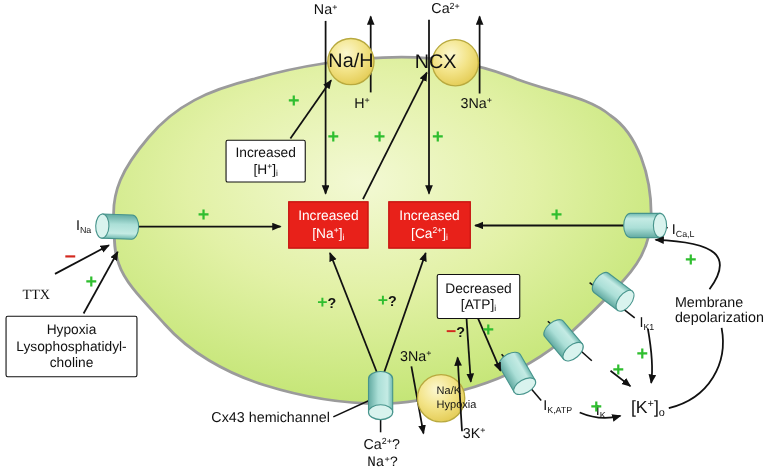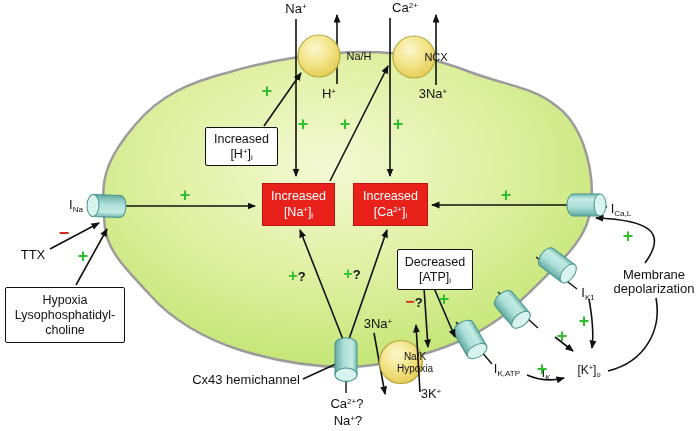--- a/index.html
+++ b/index.html
@@ -4,36 +4,36 @@
 <style>
   :root{
     --plus-green:#2fbe2f; --minus-red:#d3281e; --red-box:#e8211a; --red-box-border:#c01310;
     --cell-edge:#9b9b9b; --ink:#111111;
   }
   html,body{margin:0;padding:0;background:#fff;}
   #stage{position:relative;width:700px;height:431px;background:#fff;overflow:hidden;
          font-family:"Liberation Sans","DejaVu Sans",sans-serif;color:var(--ink);}
   #diagram-svg{position:absolute;left:0;top:0;}
   .lbl{position:absolute;transform:translate(-50%,-50%);font-size:13px;line-height:1.1;
-       white-space:nowrap;color:var(--ink);text-align:center;}
+       white-space:nowrap;color:var(--ink);}
   .sup{font-size:0.62em;position:relative;top:-0.5em;}
   .sub{font-size:0.62em;position:relative;top:0.35em;}
   .wbox{position:absolute;background:#fff;border:1.7px solid #111;border-radius:2px;
         display:flex;flex-direction:column;align-items:center;justify-content:center;
         font-size:12.5px;line-height:1.2;text-align:center;}
   .rbox{position:absolute;background:var(--red-box);border:1px solid var(--red-box-border);
         color:#fff;display:flex;flex-direction:column;align-items:center;justify-content:center;
         font-size:12.5px;line-height:1.25;text-align:center;}
   .plus{color:var(--plus-green);font-weight:700;font-size:18px;}
   .minus{color:var(--minus-red);font-weight:700;font-size:18px;}
   .q{color:var(--ink);font-weight:700;font-size:13px;}
   .combo .plus,.combo .minus{font-size:16px;}
-  .circle-lbl{font-size:11px;margin-left:40px;}
+  .circle-lbl{font-size:18px;}
   .pump-lbl{font-size:10px;line-height:1.15;}
-  .ko-lbl{font-size:12px;}
+  .ko-lbl{font-size:16px;}
 </style>
 </head>
 <body>
 
 <div id="stage">
 
   <svg id="diagram-svg" width="700" height="431" viewBox="0 0 700 431">
     <defs>
       <radialGradient id="cellGrad" cx="46%" cy="36%" r="80%">
         <stop offset="0%" stop-color="#f3f9d4"></stop>
@@ -160,21 +160,21 @@
   <div class="rbox" style="left:353px;top:183px;width:73px;height:41px;">
     <div>Increased</div>
     <div>
       <span>[Ca</span><span class="sup">2+</span><span>]</span><span class="sub">i</span>
     </div>
   </div>
 
   <div class="lbl" style="left:76px;top:205px;">
     <span>I</span><span class="sub">Na</span>
   </div>
-  <div class="lbl" style="left:33px;top:255px;">TTX</div>
+  <div class="lbl" style="left:33px;top:268px;font-family:Liberation Serif, serif;">TTX</div>
   <div class="lbl minus" style="left:64px;top:234px;">−</div>
   <div class="lbl plus" style="left:83px;top:257px;">+</div>
   <div class="lbl plus" style="left:185px;top:196px;">+</div>
 
   <div class="lbl plus" style="left:267px;top:92px;">+</div>
   <div class="lbl plus" style="left:303px;top:125px;">+</div>
   <div class="lbl plus" style="left:345px;top:125px;">+</div>
   <div class="lbl plus" style="left:398px;top:125px;">+</div>
 
   <div class="lbl" style="left:621px;top:209px;">
@@ -211,21 +211,21 @@
     <span class="plus">+</span><span class="q">?</span>
   </div>
   <div class="lbl combo" style="left:352px;top:274px;">
     <span class="plus">+</span><span class="q">?</span>
   </div>
 
   <div class="lbl" style="left:246px;top:380px;">Cx43 hemichannel</div>
   <div class="lbl" style="left:347px;top:404px;">
     <span>Ca</span><span class="sup">2+</span><span>?</span>
   </div>
-  <div class="lbl" style="left:348px;top:421px;">
+  <div class="lbl" style="left:348px;top:421px;font-family:Liberation Mono, monospace;">
     <span>Na</span><span class="sup">+</span><span>?</span>
   </div>
   <div class="lbl" style="left:378px;top:324px;">
     <span>3Na</span><span class="sup">+</span>
   </div>
   <div class="lbl" style="left:431px;top:394px;">
     <span>3K</span><span class="sup">+</span>
   </div>
   <div class="lbl pump-lbl" style="left:415px;top:362px;">
     <div>Na/K</div>

